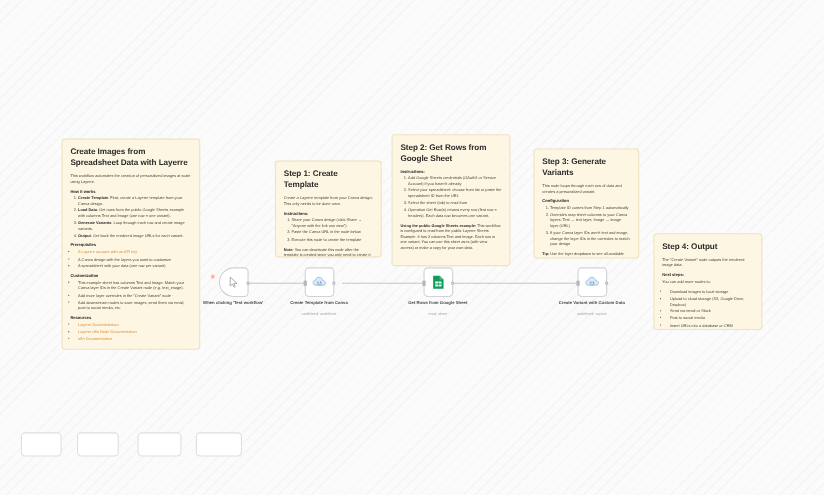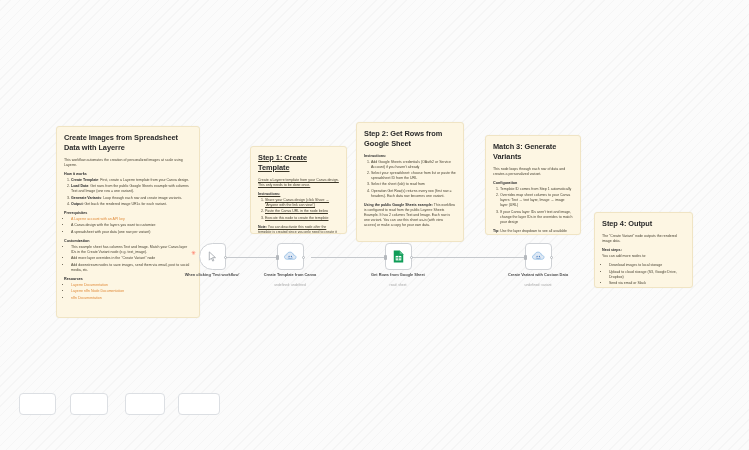--- a/index.html
+++ b/index.html
@@ -60,25 +60,25 @@
   .sticky b { font-weight: 700; color: #2b2b2b; }
   .sticky a, .lnk { color: #e08b3a; text-decoration: none; }
   .note {
     font-size: 3.5px;
     line-height: 1.45;
     margin-top: 4px;
     color: #4a4434;
   }
 
   
-  #note-overview { left: 56px;  top: 126px; width: 144px; height: 192px; }
-  #note-step1    { left: 250px; top: 146px; width: 97px;  height: 88px; text-decoration: underline; }
+  #note-overview { left: 56px;  top: 126px; width: 126px; height: 192px; }
+  #note-step1    { left: 250px; top: 146px; width: 97px;  height: 88px; }
   #note-step2    { left: 356px; top: 122px; width: 108px;  height: 120px; }
   #note-step3    { left: 485px; top: 135px; width: 96px;  height: 100px; }
-  #note-step4    { left: 594px; top: 212px; width: 99px;  height: 76px; }
+  #note-step4    { left: 594px; top: 212px; width: 99px;  height: 88px; }
 
   
   .node {
     position: absolute;
     width: 27px; height: 27px;
     background: #fff;
     border: 1px solid #cfd2d6;
     border-radius: 4px;
     display: flex;
     align-items: center;
@@ -195,21 +195,21 @@
     <ol>
       <li>Add Google Sheets credentials (OAuth2 or Service Account) if you haven't already</li>
       <li>Select your spreadsheet: choose from list or paste the spreadsheet ID from the URL</li>
       <li>Select the sheet (tab) to read from</li>
       <li>Operation Get Row(s) returns every row (first row = headers). Each data row becomes one variant.</li>
     </ol>
     <div class="note"><b>Using the public Google Sheets example:</b><span> This workflow is configured to read from the public Layerre Sheets Example. It has 2 columns Text and Image. Each row is one variant. You can use this sheet as-is (with view access) or make a copy for your own data.</span></div>
   </div>
 
   <div class="sticky" id="note-step3">
-    <h2>Match 3: Generate Variants</h2>
+    <h2>Step 3: Generate Variants</h2>
     <p>This node loops through each row of data and creates a personalized variant.</p>
     <h3>Configuration</h3>
     <ol>
       <li>Template ID comes from Step 1 automatically</li>
       <li>Overrides map sheet columns to your Canva layers: Text → text layer, Image → image layer (URL)</li>
       <li>If your Canva layer IDs aren't text and image, change the layer IDs in the overrides to match your design</li>
     </ol>
     <div class="note"><b>Tip:</b><span> Use the layer dropdown to see all available layers in your template.</span></div>
   </div>
 

